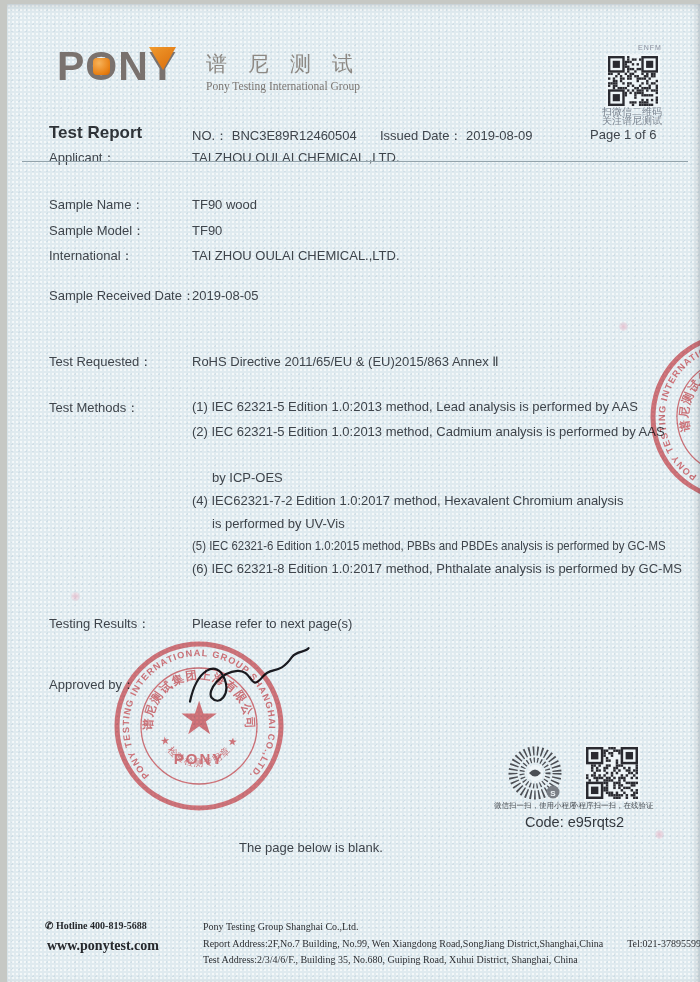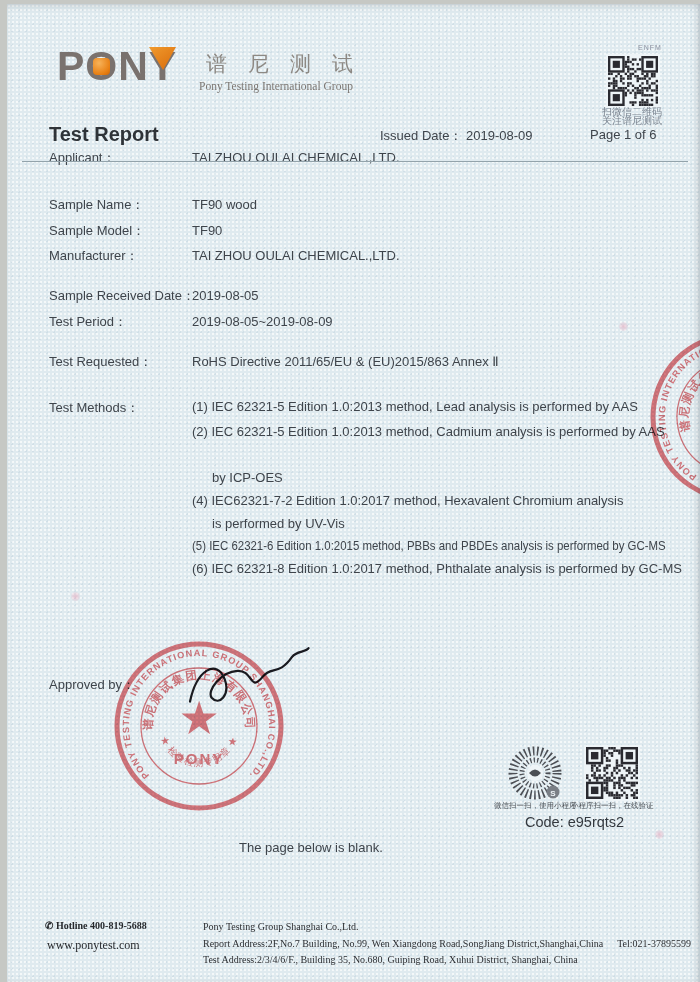--- a/index.html
+++ b/index.html
@@ -18,48 +18,48 @@
   .rule{position:absolute;left:15px;right:12px;top:157px;border-top:1px solid #93a3ab}
   
   .logo{position:absolute;left:50px;top:40px;width:160px;height:48px}
   .logo-word{font-weight:bold;font-size:41px;letter-spacing:1px;color:#7a726e;line-height:44px}
   .o-sq{position:absolute;left:36px;top:14px;width:17px;height:17px;border-radius:4px;
         background:radial-gradient(circle at 35% 30%,#f7b35a,#e87f12 70%,#c9660a)}
   .y-tri{position:absolute;left:92px;top:3px;width:27px;height:23px;
          background:linear-gradient(145deg,#f09a2d,#d96b0a);
          clip-path:polygon(0 0,100% 0,52% 100%)}
   .logo-cn{left:199px;top:46px;font-size:21px;letter-spacing:21px;color:#8d8984}
-  .logo-en{left:192px;top:76px;font-size:11.5px;color:#7b7672;font-family:"Liberation Serif",serif}
+  .logo-en{left:199px;top:76px;font-size:11.5px;color:#7b7672;font-family:"Liberation Serif",serif}
   .enfm{left:631px;top:40px;font-size:7px;letter-spacing:1px;color:#8a8f9e}
   .qr{background:#eef4f7;padding:2px}
   .qr-top{left:599px;top:50px;width:50px;height:50px}
   .qr-cap{font-size:10px;color:#7d8692;line-height:9px;text-align:center}
   .qr-top-cap{left:590px;top:103px;width:70px}
   
-  .title{left:42px;top:119px;font-size:20px;font-weight:bold;color:#2e3338}
+  .title{left:42px;top:119px;font-size:17px;font-weight:bold;color:#2e3338}
   .cond{display:inline-block;transform:scaleX(.88);transform-origin:left center}
   .indent{left:205px}
   
   .stamp{position:absolute;mix-blend-mode:multiply;opacity:.82}
   .stamp-main{left:104px;top:634px}
   .stamp-side{left:640px;top:325px;transform:rotate(-12deg)}
   .sig{position:absolute;left:172px;top:645px;transform:rotate(-10deg);mix-blend-mode:multiply}
   
   .sunflower{left:499px;top:742px}
   .qr-bottom{left:577px;top:741px;width:52px;height:52px}
   .cap-left{left:487px;top:797px;font-size:7.5px;color:#4a4f55}
   .cap-right{left:564px;top:797px;font-size:7.5px;color:#4a4f55}
   .code{left:518px;top:810px;font-size:14.5px;color:#33383e}
   .blank-note{left:232px;top:836px;font-size:13px}
   
   .foot-serif{font-family:"Liberation Serif",serif;color:#26282c}
   .hotline{left:38px;top:916px;font-size:10px;font-weight:bold}
-  .website{left:40px;top:934px;font-size:12px;font-weight:normal}
+  .website{left:40px;top:934px;font-size:14px;font-weight:bold}
   .foot-right{left:196px;top:915px;font-size:10px;line-height:16.5px;white-space:nowrap;color:#2c2e32}
-  .tel{margin-left:14px}
+  .tel{margin-left:24px}
   .speck{position:absolute;width:9px;height:9px;border-radius:50%;
          background:radial-gradient(#e7a2b8,rgba(231,162,184,0));opacity:.55}
 </style>
 </head>
 <body>
 
 <div class="scan">
   <div class="page">
 
     <div class="logo">
@@ -215,46 +215,47 @@
           <rect x="1" y="15" width="5" height="5" fill="#eef4f7"></rect>
           <rect x="2" y="16" width="3" height="3" fill="#2a2a30"></rect>
         </svg>
       </div>
     <div class="abs qr-top-cap qr-cap">
       <div>扫微信二维码</div>
       <div>关注谱尼测试</div>
     </div>
 
     <div class="abs title">Test Report</div>
+    <div class="abs fs13" style="left:185px;top:123px"><span>NO.：</span> <span>BNC3E89R12460504</span></div>
     <div class="abs fs13" style="left:373px;top:123px"><span>Issued Date：</span> <span>2019-08-09</span></div>
     <div class="abs fs13" style="left:583px;top:123px">Page 1 of 6</div>
 
     <div class="abs fs13" style="left:42px;top:145px"><span class="lbl">Applicant：</span><span>TAI ZHOU OULAI CHEMICAL.,LTD.</span></div>
 
     <div class="rule"></div>
 
 
     <div class="abs fs13" style="left:42px;top:192px"><span class="lbl">Sample Name：</span><span>TF90 wood</span></div>
     <div class="abs fs13" style="left:42px;top:218px"><span class="lbl">Sample Model：</span><span>TF90</span></div>
-    <div class="abs fs13" style="left:42px;top:243px"><span class="lbl">Manufacturer：</span><span>TAI ZHOU OULAI CHEMICAL.,LTD.</span></div>
+    <div class="abs fs13" style="left:42px;top:243px"><span class="lbl">International：</span><span>TAI ZHOU OULAI CHEMICAL.,LTD.</span></div>
 
     <div class="abs fs13" style="left:42px;top:283px"><span class="lbl">Sample Received Date：</span><span>2019-08-05</span></div>
-    <div class="abs fs13" style="left:42px;top:309px"><span class="lbl">Test Period：</span><span>2019-08-05~2019-08-09</span></div>
 
     <div class="abs fs13" style="left:42px;top:349px"><span class="lbl">Test Requested：</span><span>RoHS Directive 2011/65/EU &amp; (EU)2015/863 Annex Ⅱ</span></div>
 
     <div class="abs fs13" style="left:42px;top:395px">Test Methods：</div>
     <div class="abs fs13" style="left:185px;top:395px">(1) IEC 62321-5 Edition 1.0:2013 method, Lead analysis is performed by AAS</div>
     <div class="abs fs13" style="left:185px;top:420px">(2) IEC 62321-5 Edition 1.0:2013 method, Cadmium analysis is performed by AAS</div>
     <div class="abs fs13 indent" style="top:466px">by ICP-OES</div>
     <div class="abs fs13" style="left:185px;top:489px">(4) IEC62321-7-2 Edition 1.0:2017 method, Hexavalent Chromium analysis</div>
     <div class="abs fs13 indent" style="top:512px">is performed by UV-Vis</div>
     <div class="abs fs13" style="left:185px;top:534px"><span class="cond">(5) IEC 62321-6 Edition 1.0:2015 method, PBBs and PBDEs analysis is performed by GC-MS</span></div>
     <div class="abs fs13" style="left:185px;top:557px">(6) IEC 62321-8 Edition 1.0:2017 method, Phthalate analysis is performed by GC-MS</div>
 
+    <div class="abs fs13" style="left:42px;top:611px"><span class="lbl">Testing Results：</span><span>Please refer to next page(s)</span></div>
 
     <div class="abs fs13" style="left:42px;top:672px">Approved by：</div>
 
     <svg class="stamp stamp-main" width="176" height="176" viewBox="0 0 176 176">
       <circle cx="88" cy="88" r="82" fill="none" stroke="#dd5c62" stroke-width="5"></circle>
       <circle cx="88" cy="88" r="58" fill="none" stroke="#dd5c62" stroke-width="1.3"></circle>
       <defs>
         <path id="arcOuter" d="M38.5,137.5 A70,70 0 1,1 137.5,137.5" fill="none"></path>
         <path id="arcCn" d="M41,88 A47,47 0 0,1 135,88" fill="none"></path>
         <path id="arcBottom" d="M48,88 A40,40 0 0,0 128,88" fill="none"></path>

